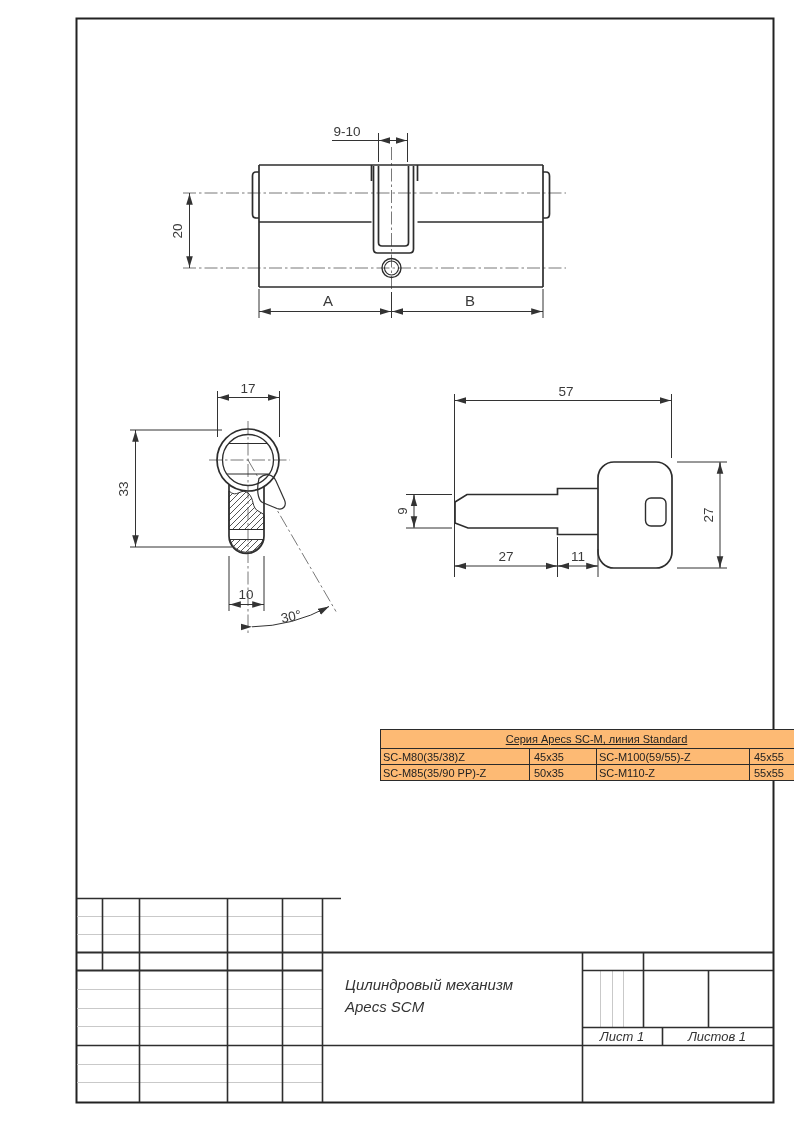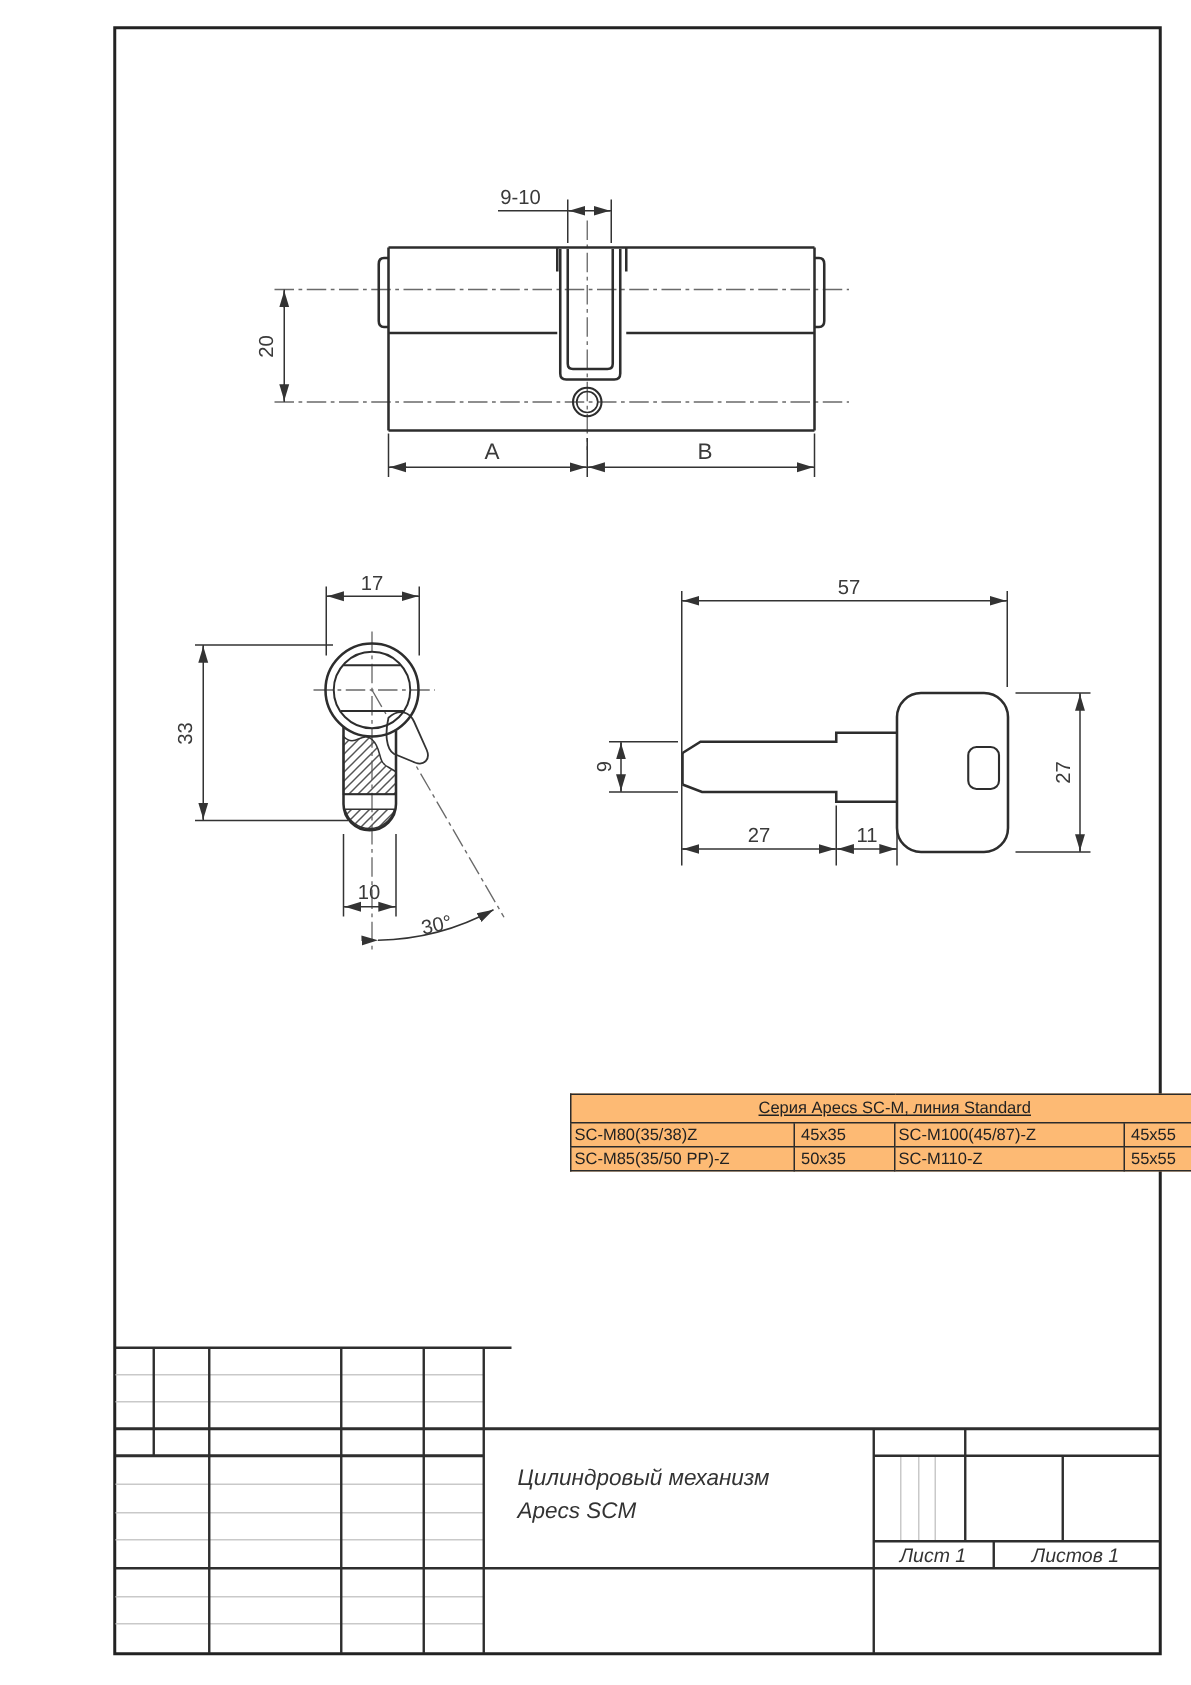--- a/index.html
+++ b/index.html
@@ -215,23 +215,23 @@
       <col style="width:153px">
       <col style="width:63px">
     </colgroup>
   <tbody>
     <tr>
       <td class="ttl" colspan="4"><span>Серия Apecs SC-M, линия Standard</span></td>
     </tr>
     <tr class="row">
       <td>SC-M80(35/38)Z</td>
         <td class="sz">45x35</td>
-      <td>SC-M100(45/87)-Z</td>
+      <td>SC-M100(59/55)-Z</td>
         <td class="sz">45x55</td>
     </tr>
     <tr class="row">
-      <td>SC-M85(35/50 PP)-Z</td>
+      <td>SC-M85(35/90 PP)-Z</td>
         <td class="sz">50x35</td>
       <td>SC-M110-Z</td>
         <td class="sz">55x55</td>
     </tr>
   </tbody>
 </table>
 
 </body></html>

